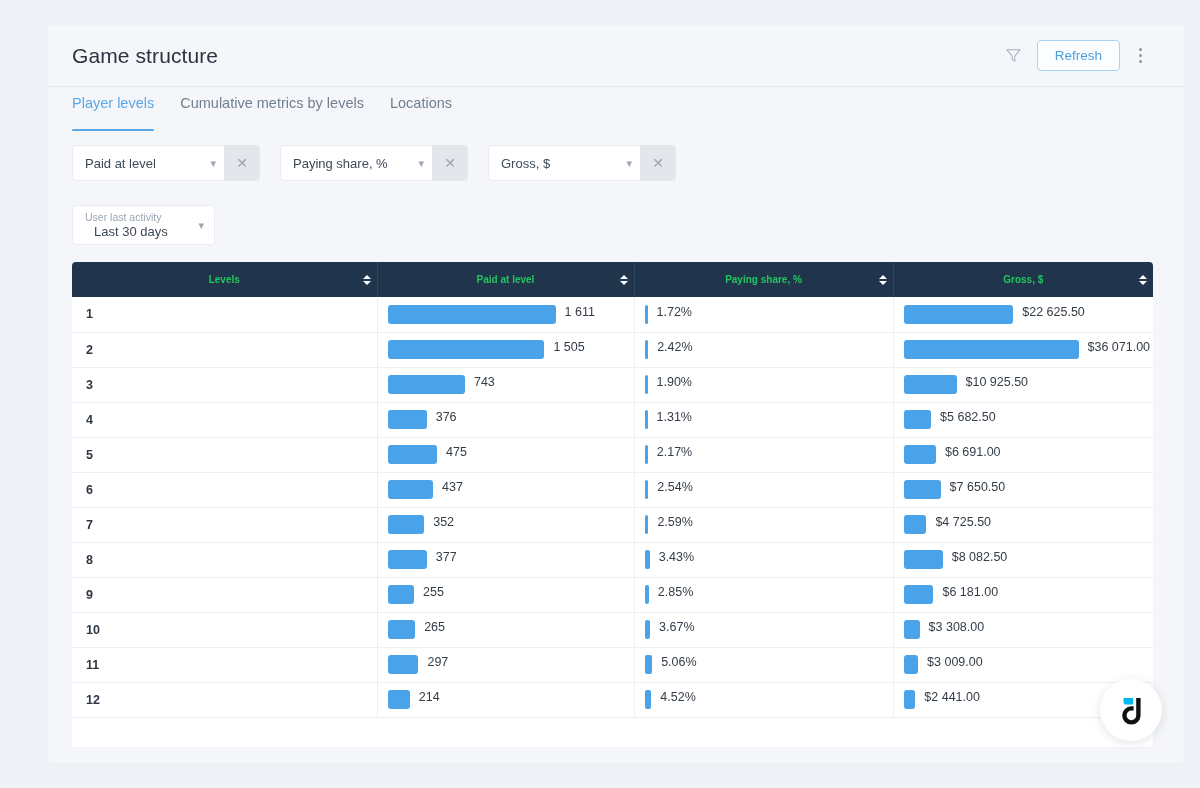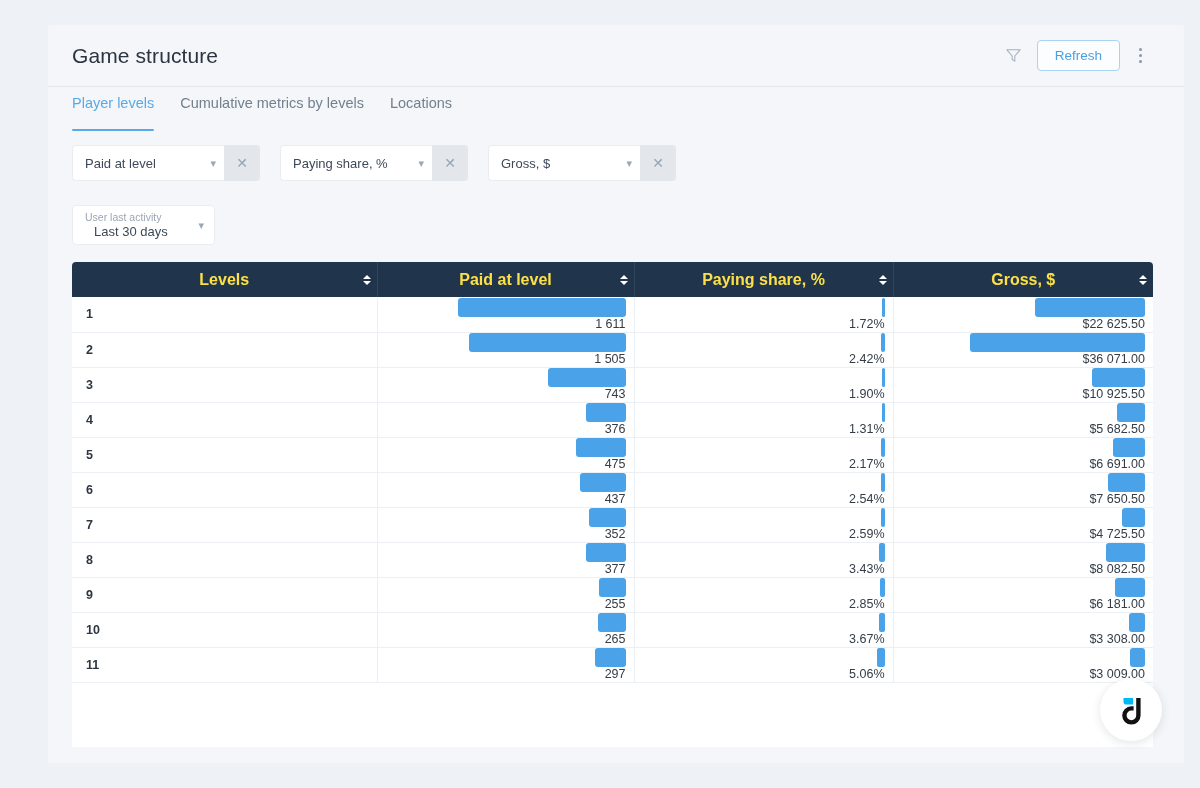--- a/index.html
+++ b/index.html
@@ -154,22 +154,22 @@
     margin: 17px 24px 0 24px;
     width: 1081px;
     border-radius: 4px 4px 0 0;
     overflow: hidden;
     background: #fff;
     height: 485px;
   }
   table { border-collapse: collapse; width: 100%; table-layout: fixed; }
   thead th {
     background: #20354b;
-    color: #fde047;
-    font-size: 16px;
+    color: #22c55e;
+    font-size: 10px;
     font-weight: 700;
     height: 35px;
     position: relative;
     border-right: 1px solid #31465c;
   }
   thead th:last-child { border-right: none; }
   .th-inner { display: flex; align-items: center; justify-content: center; position: relative; padding: 0 26px; }
   .sort {
     position: absolute;
     right: 6px;
@@ -189,21 +189,21 @@
     height: 35px;
     border-bottom: 1px solid #eceff3;
     border-right: 1px solid #eceff3;
     font-size: 12.5px;
     color: #2d3642;
     padding: 0;
     vertical-align: middle;
   }
   tbody td:last-child { border-right: none; }
   .lvl { padding-left: 14px; font-weight: 700; font-size: 12.5px; }
-  .cell { display: flex; align-items: flex-end; padding: 0 8px 0 10px; flex-direction: column; }
+  .cell { display: flex; align-items: flex-start; padding: 0 8px 0 10px; }
   .bar {
     background: #4aa3e8;
     height: 19px;
     border-radius: 3px;
     flex: none;
   }
   .bar.thin { border-radius: 2px; }
   .val { margin-left: 9px; white-space: nowrap; color: #333c47; }
 
   
@@ -562,20 +562,41 @@
                 <span class="val">5.06%</span>
               </div>
             </td>
             <td>
               <div class="cell">
                 <div class="bar" style="width: 14.5983px;"></div>
                 <span class="val">$3 009.00</span>
               </div>
             </td>
           </tr>
+          <tr>
+            <td class="lvl">12</td>
+            <td>
+              <div class="cell">
+                <div class="bar" style="width: 22.3166px;"></div>
+                <span class="val">214</span>
+              </div>
+            </td>
+            <td>
+              <div class="cell">
+                <div class="bar thin" style="width: 6.84848px;"></div>
+                <span class="val">4.52%</span>
+              </div>
+            </td>
+            <td>
+              <div class="cell">
+                <div class="bar" style="width: 11.8426px;"></div>
+                <span class="val">$2 441.00</span>
+              </div>
+            </td>
+          </tr>
         </tbody>
     </table>
   </div>
 
   <div class="fab">
     <svg width="30" height="32" viewBox="0 0 30 32">
       <path d="M7.5 4 h9.5 v6.6 h-6.3 a3.2 3.2 0 0 1 -3.2 -3.2 z" fill="#00b9f2"></path>
       <path d="M20.2 4h4.4v17.4a9.2 9.2 0 1 1 -9.2 -9.2h2.2v4.4h-2.2a4.8 4.8 0 1 0 4.8 4.8z" fill="#111111"></path>
     </svg>
   </div>

